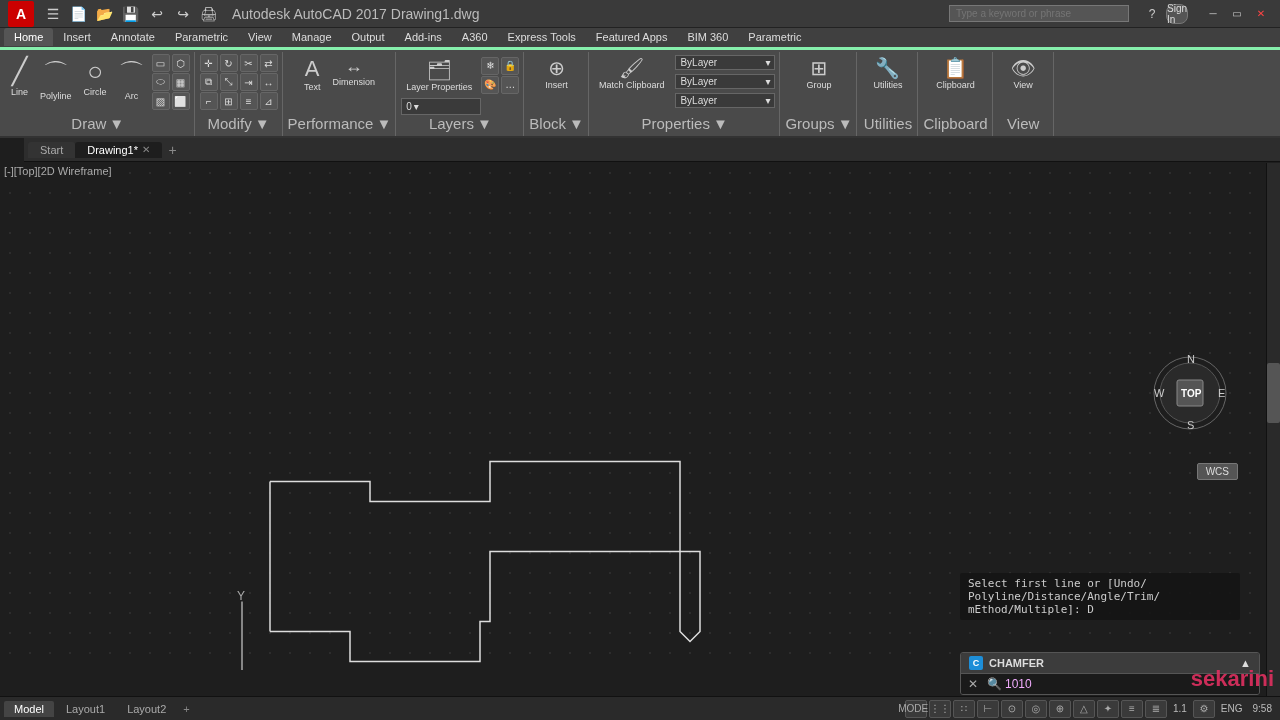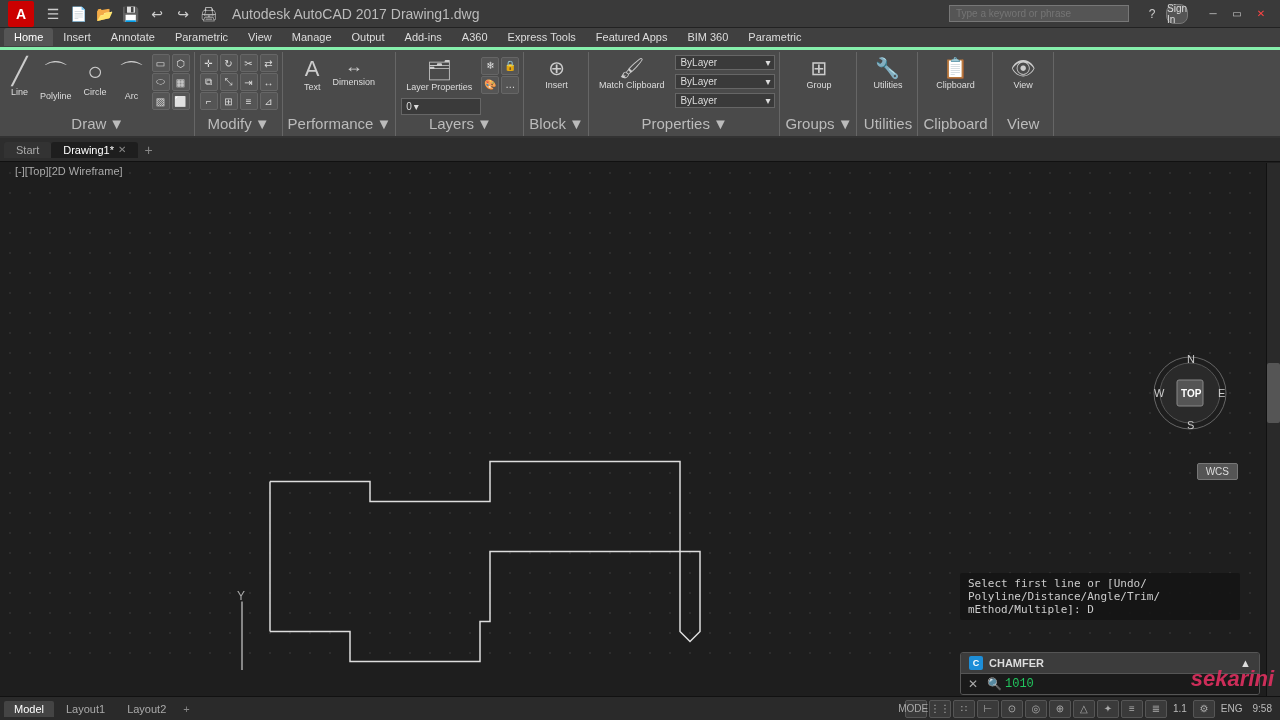--- a/index.html
+++ b/index.html
@@ -88,20 +88,21 @@
     }
 
     
     #tab-bar {
       height: 24px;
       background: #2d2d2d;
       display: flex;
       align-items: center;
       padding-left: 4px;
       border-bottom: 1px solid #111;
+      margin-left: 24px;
     }
     .doc-tab {
       padding: 2px 12px;
       background: #333;
       color: #aaa;
       font-size: 11px;
       cursor: pointer;
       border-radius: 3px 3px 0 0;
       display: flex;
       align-items: center;
@@ -112,21 +113,20 @@
     .tab-add { color: #888; cursor: pointer; padding: 0 6px; font-size: 14px; }
 
     
     #viewport-label {
       position: absolute;
       top: 165px;
       left: 4px;
       color: #aaa;
       font-size: 11px;
       z-index: 5;
-      margin-left: 11px;
     }
 
     
     #canvas-area {
       position: absolute;
       top: 163px;
       left: 0;
       right: 0;
       bottom: 50px;
       background: #1e1e1e;
@@ -225,22 +225,22 @@
       background: #1a1a1a;
       border-top: 1px solid #555;
       padding: 2px 4px;
     }
     #cmd-input-row .cmd-tools { display: flex; gap: 3px; }
     #cmd-input-row .cmd-tool-btn { background: none; border: none; color: #aaa; cursor: pointer; font-size: 12px; padding: 1px 3px; }
     #cmd-input-row input {
       flex: 1;
       background: #1a1a1a;
       border: none;
-      color: #22c55e;
-      font-family: Liberation Mono, monospace;
+      color: #f0abfc;
+      font-family: Liberation Sans, sans-serif;
       font-size: 12px;
       outline: none;
     }
 
     
     #status-bar {
       position: absolute;
       bottom: 0;
       left: 0;
       right: 0;
@@ -284,21 +284,20 @@
     }
 
     
     #branding {
       position: absolute;
       bottom: 28px;
       right: 0;
       color: #e03060;
       font-size: 22px;
       font-weight: bold;
-      font-style: italic;
       opacity: 0.9;
       padding: 0 6px;
     }
 
     
     #quick-access {
       height: 28px;
       background: #3a3a3a;
       display: flex;
       align-items: center;

